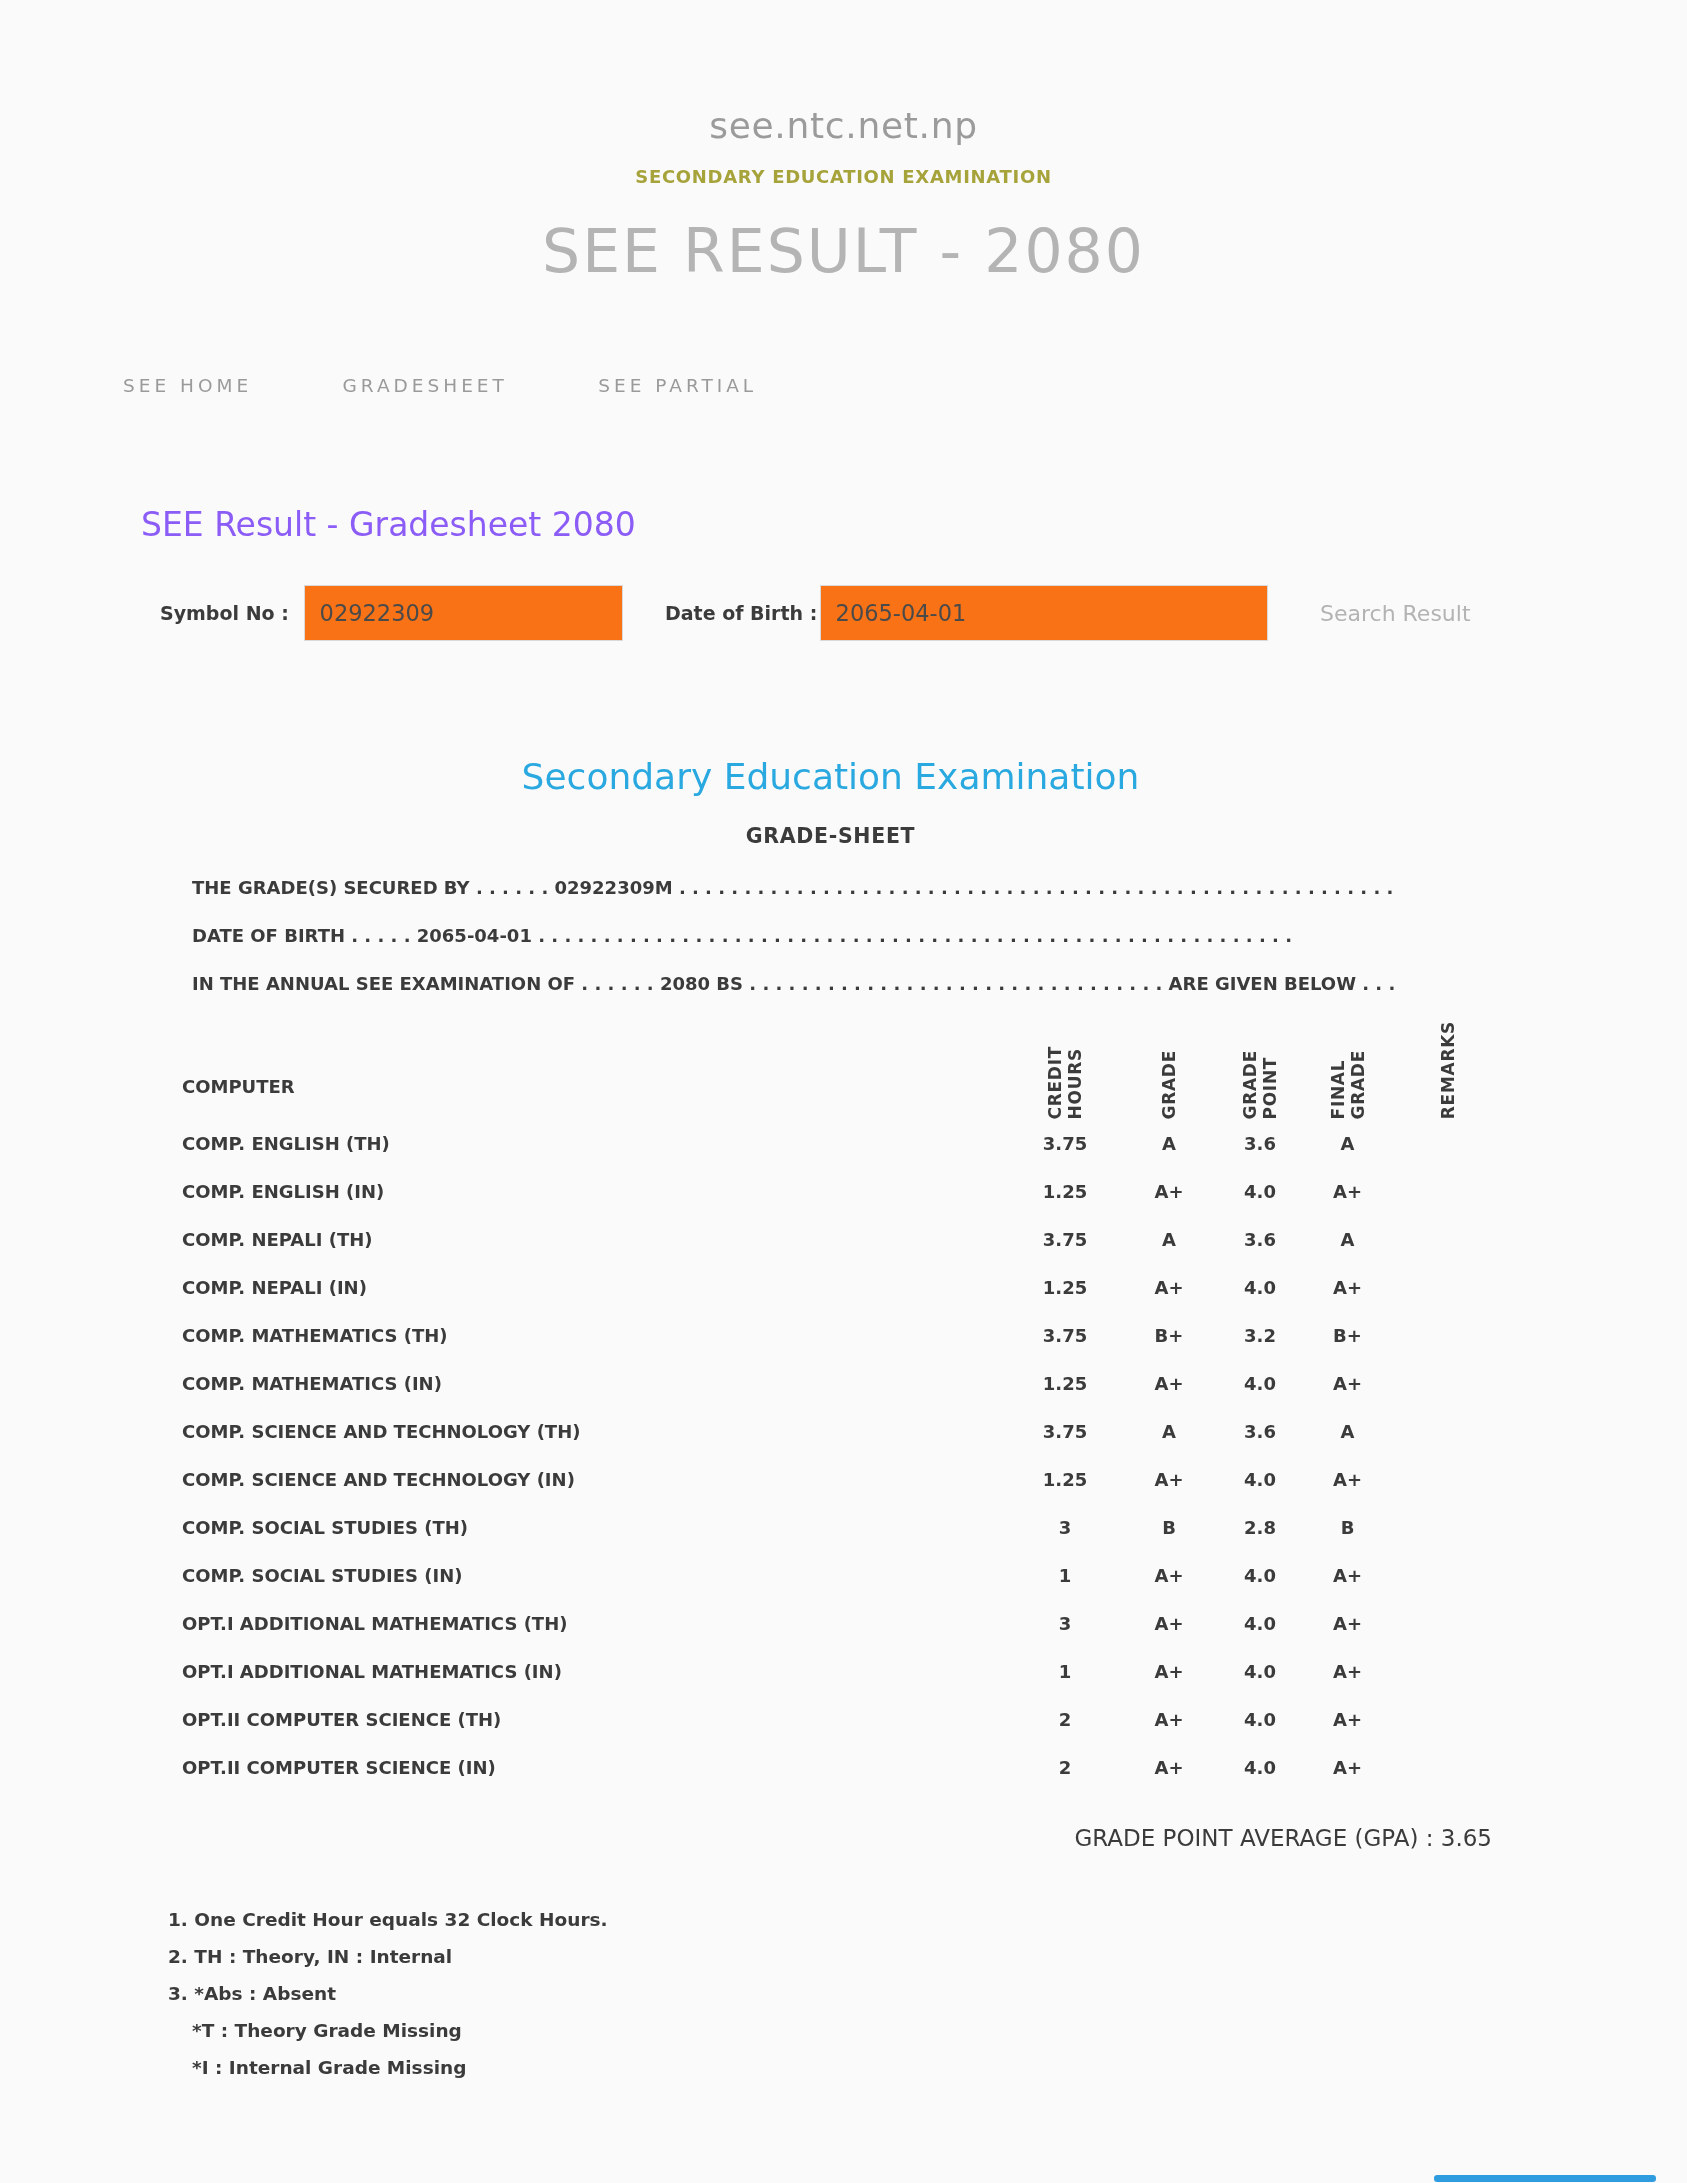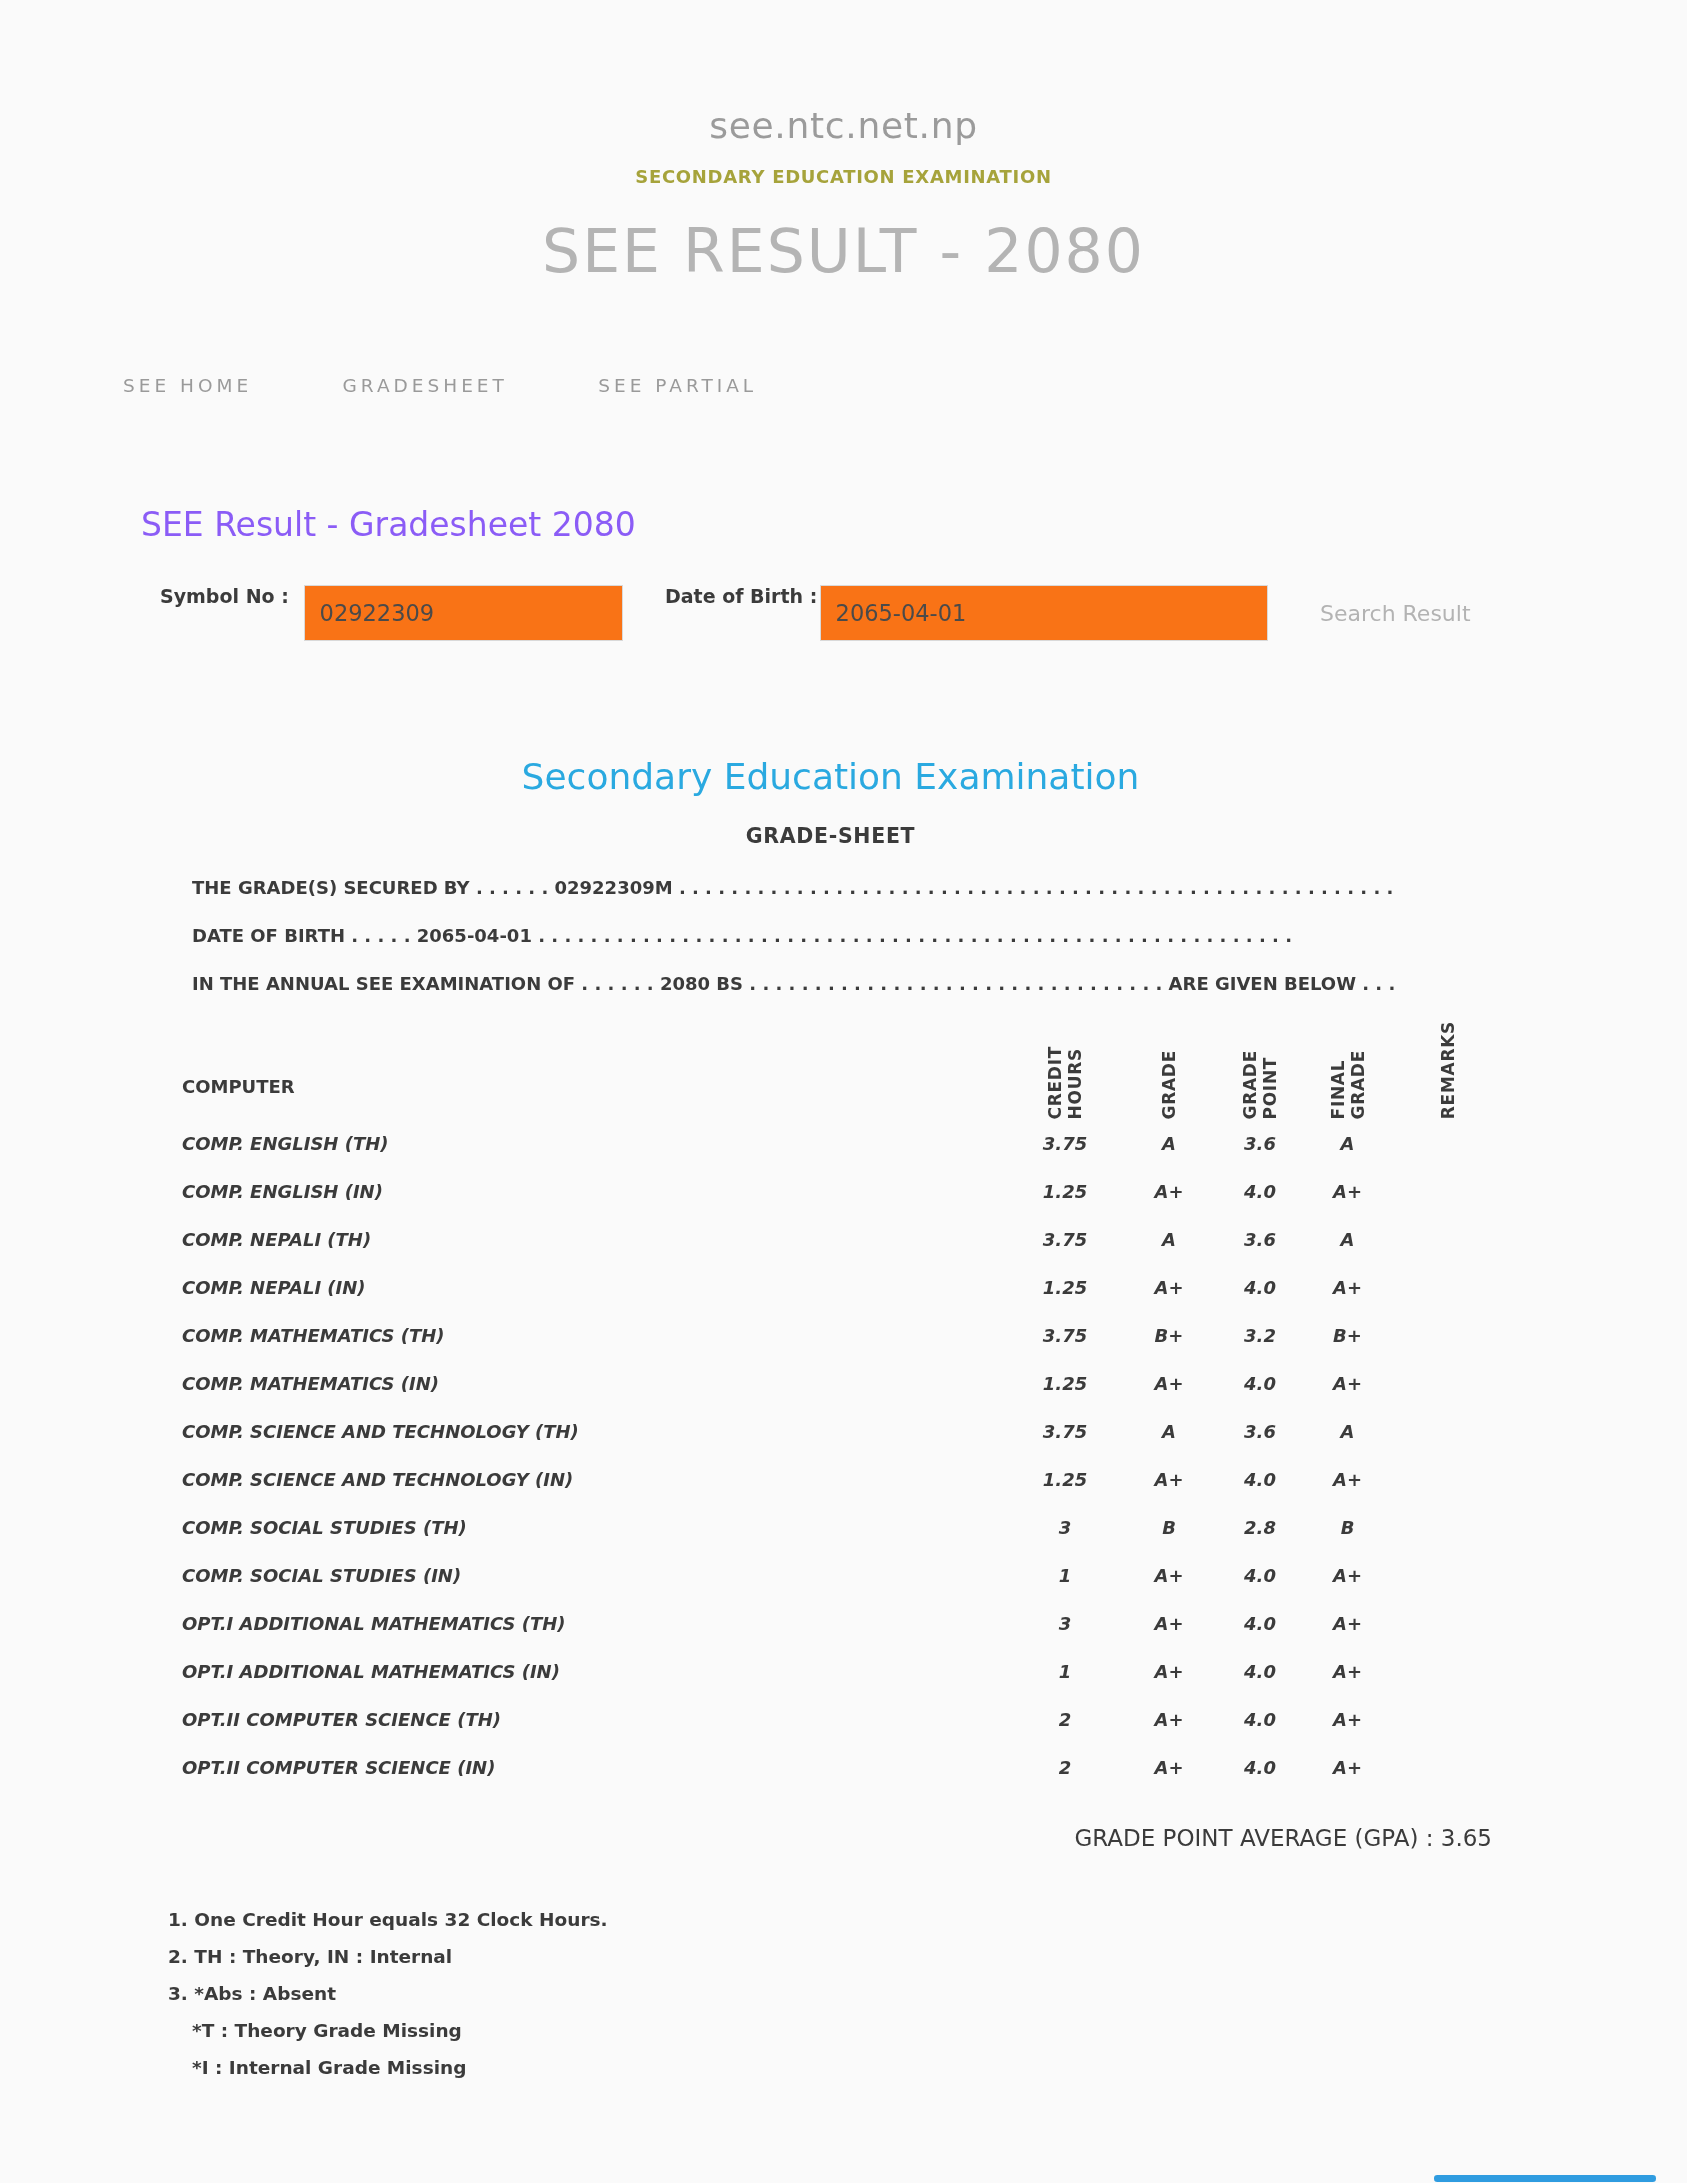--- a/index.html
+++ b/index.html
@@ -16,21 +16,21 @@
   .page-title { font-size:60px; color:#b4b4b4; font-weight:400; letter-spacing:2px; margin-top:29px; }
 
   .topnav { margin-top:89px; padding-left:123px; }
   .topnav a {
     display:inline-block; margin-right:87px; font-size:18.5px; letter-spacing:4px;
     color:#9a9a9a; text-decoration:none; font-weight:400;
   }
 
   .section-heading { margin-top:109px; margin-left:141px; font-size:33px; color:#8b5cf6; font-weight:400; }
 
-  .search-row { margin-top:41px; margin-left:160px; display:flex; }
+  .search-row { margin-top:41px; margin-left:160px; display:flex; align-items:center; }
   .field-label { font-size:19px; font-weight:700; color:#3b3b3b; }
   .lbl-symbol { width:144px; }
   .lbl-dob { width:155px; margin-left:42px; }
   input.textbox {
     height:56px; border:0.7px solid #d9d9d9; background:#f97316;
     font-size:22.5px; color:#4a4a4a; padding:0 14.6px; font-family:inherit; outline:none;
   }
   .symbol-input { width:319px; }
   .dob-input { width:448px; border-color:#e3ddcb; }
   .search-btn {
@@ -43,21 +43,21 @@
   .sheet-subtitle { margin-top:26.5px; text-align:center; font-size:20.5px; font-weight:700; color:#3b3b3b; letter-spacing:0.7px; }
 
   .intro { margin-top:29px; margin-left:56px; }
   .intro-line {
     font-size:18px; font-weight:700; color:#3b3b3b;
     white-space:nowrap; overflow:hidden; width:1310px; margin-bottom:27px;
   }
 
   .gtable { margin-top:6.6px; }
   .thead { display:flex; height:99px; }
-  .trow { display:flex; align-items:center; height:48px;font-style:italic; }
+  .trow { display:flex; align-items:center; height:48px; }
   .c-subject { flex:0 0 873px; padding-left:46px; text-align:left; }
   .c-credit  { flex:0 0 112px; text-align:center; }
   .c-grade   { flex:0 0 96px; text-align:center; }
   .c-gp      { flex:0 0 86px; text-align:center; }
   .c-fg      { flex:0 0 89px; text-align:center; }
   .c-remarks { flex:0 0 112px; text-align:center; }
   .trow .cell { font-size:18px; font-weight:700; color:#3b3b3b; }
   .thead .hcell { display:flex; justify-content:center; align-items:flex-end; }
   .thead .c-subject { justify-content:flex-start; align-items:flex-end; padding-bottom:22.5px; }
   .subjects-h { font-size:18px; font-weight:700; color:#3b3b3b; }

